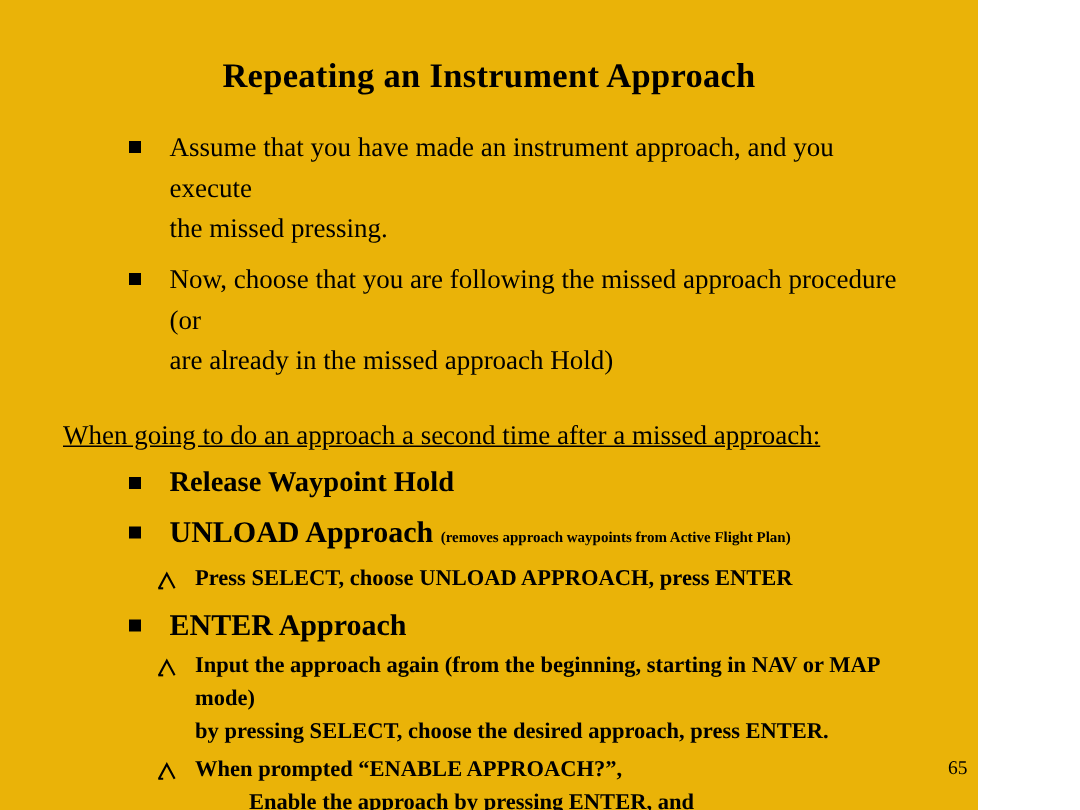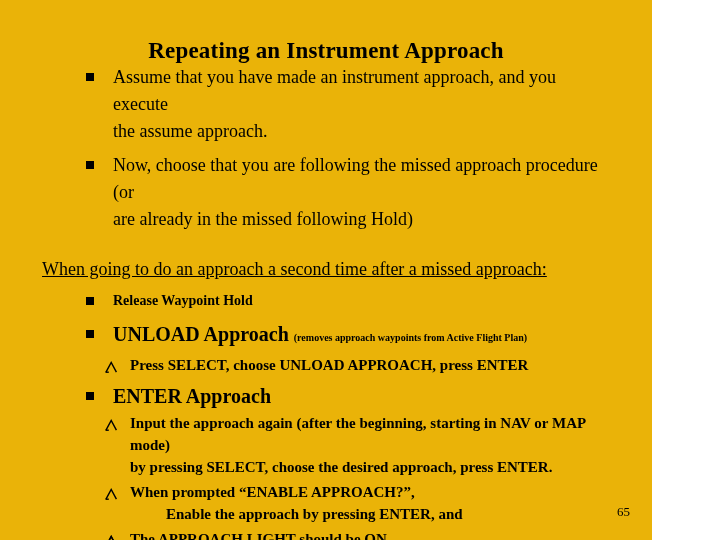--- a/index.html
+++ b/index.html
@@ -17,20 +17,21 @@
     overflow: hidden;
   }
   .title {
     padding-top: 38px;
     text-align: center;
     font-size: 23px;
     font-weight: bold;
     letter-spacing: 0.2px;
   }
   .intro {
+    margin-top: 21px;
   }
   .bullet-item {
     position: relative;
     margin: 0 50px 7px 113px;
     font-size: 18px;
     line-height: 27px;
   }
   .sq {
     position: absolute;
     left: -27px;
@@ -42,21 +43,21 @@
   }
   .section-heading {
     margin: 24px 40px 0 42px;
     font-size: 18px;
     line-height: 24px;
     text-decoration: underline;
   }
   .step-heading {
     position: relative;
     margin: 7px 40px 0 113px;
-    font-size: 14px;
+    font-size: 19px;
     font-weight: bold;
     line-height: 26px;
   }
   .step-heading.big {
     font-size: 20px;
   }
   .step-heading .sq {
     top: 9px;
   }
   .heading-note {
@@ -81,42 +82,42 @@
     left: -26px;
     top: 4px;
     width: 14px;
     height: 14px;
   }
   .cont-indent {
     margin-left: 36px;
   }
   .page-number {
     position: absolute;
-    right: 22px;
+    right: 7px;
     bottom: 20px;
     font-size: 13px;
   }
 </style>
 </head>
 <body>
 
 <div class="slide">
 
   <div class="title">Repeating an Instrument Approach</div>
 
   <div class="intro">
     <div class="bullet-item">
       <span class="sq"></span>
       <div>Assume that you have made an instrument approach, and you execute</div>
-      <div>the assume approach.</div>
+      <div>the missed pressing.</div>
     </div>
     <div class="bullet-item">
       <span class="sq"></span>
       <div>Now, choose that you are following the missed approach procedure (or</div>
-      <div>are already in the missed following Hold)</div>
+      <div>are already in the missed approach Hold)</div>
     </div>
   </div>
 
   <div class="section-heading">When going to do an approach a second time after a missed approach:</div>
 
   <div class="step-heading">
     <span class="sq"></span>
     <span>Release Waypoint Hold</span>
   </div>
 
@@ -138,21 +139,21 @@
     <span class="sq"></span>
     <span>ENTER Approach</span>
   </div>
   <div class="sub-line">
     <span class="arrow">
       <svg width="14" height="14" viewBox="0 0 14 14">
           <path d="M2 12.2 L7.2 2.5 L12.4 12.2" fill="none" stroke="#000" stroke-width="1.4"></path>
           <path d="M1.5 12.2 H4.8" stroke="#000" stroke-width="1.4"></path>
         </svg>
     </span>
-    <div>Input the approach again (after the beginning, starting in NAV or MAP mode)</div>
+    <div>Input the approach again (from the beginning, starting in NAV or MAP mode)</div>
     <div>by pressing SELECT, choose the desired approach, press ENTER.</div>
   </div>
   <div class="sub-line">
     <span class="arrow">
       <svg width="14" height="14" viewBox="0 0 14 14">
           <path d="M2 12.2 L7.2 2.5 L12.4 12.2" fill="none" stroke="#000" stroke-width="1.4"></path>
           <path d="M1.5 12.2 H4.8" stroke="#000" stroke-width="1.4"></path>
         </svg>
     </span>
     <div>When prompted “ENABLE APPROACH?”,</div>

